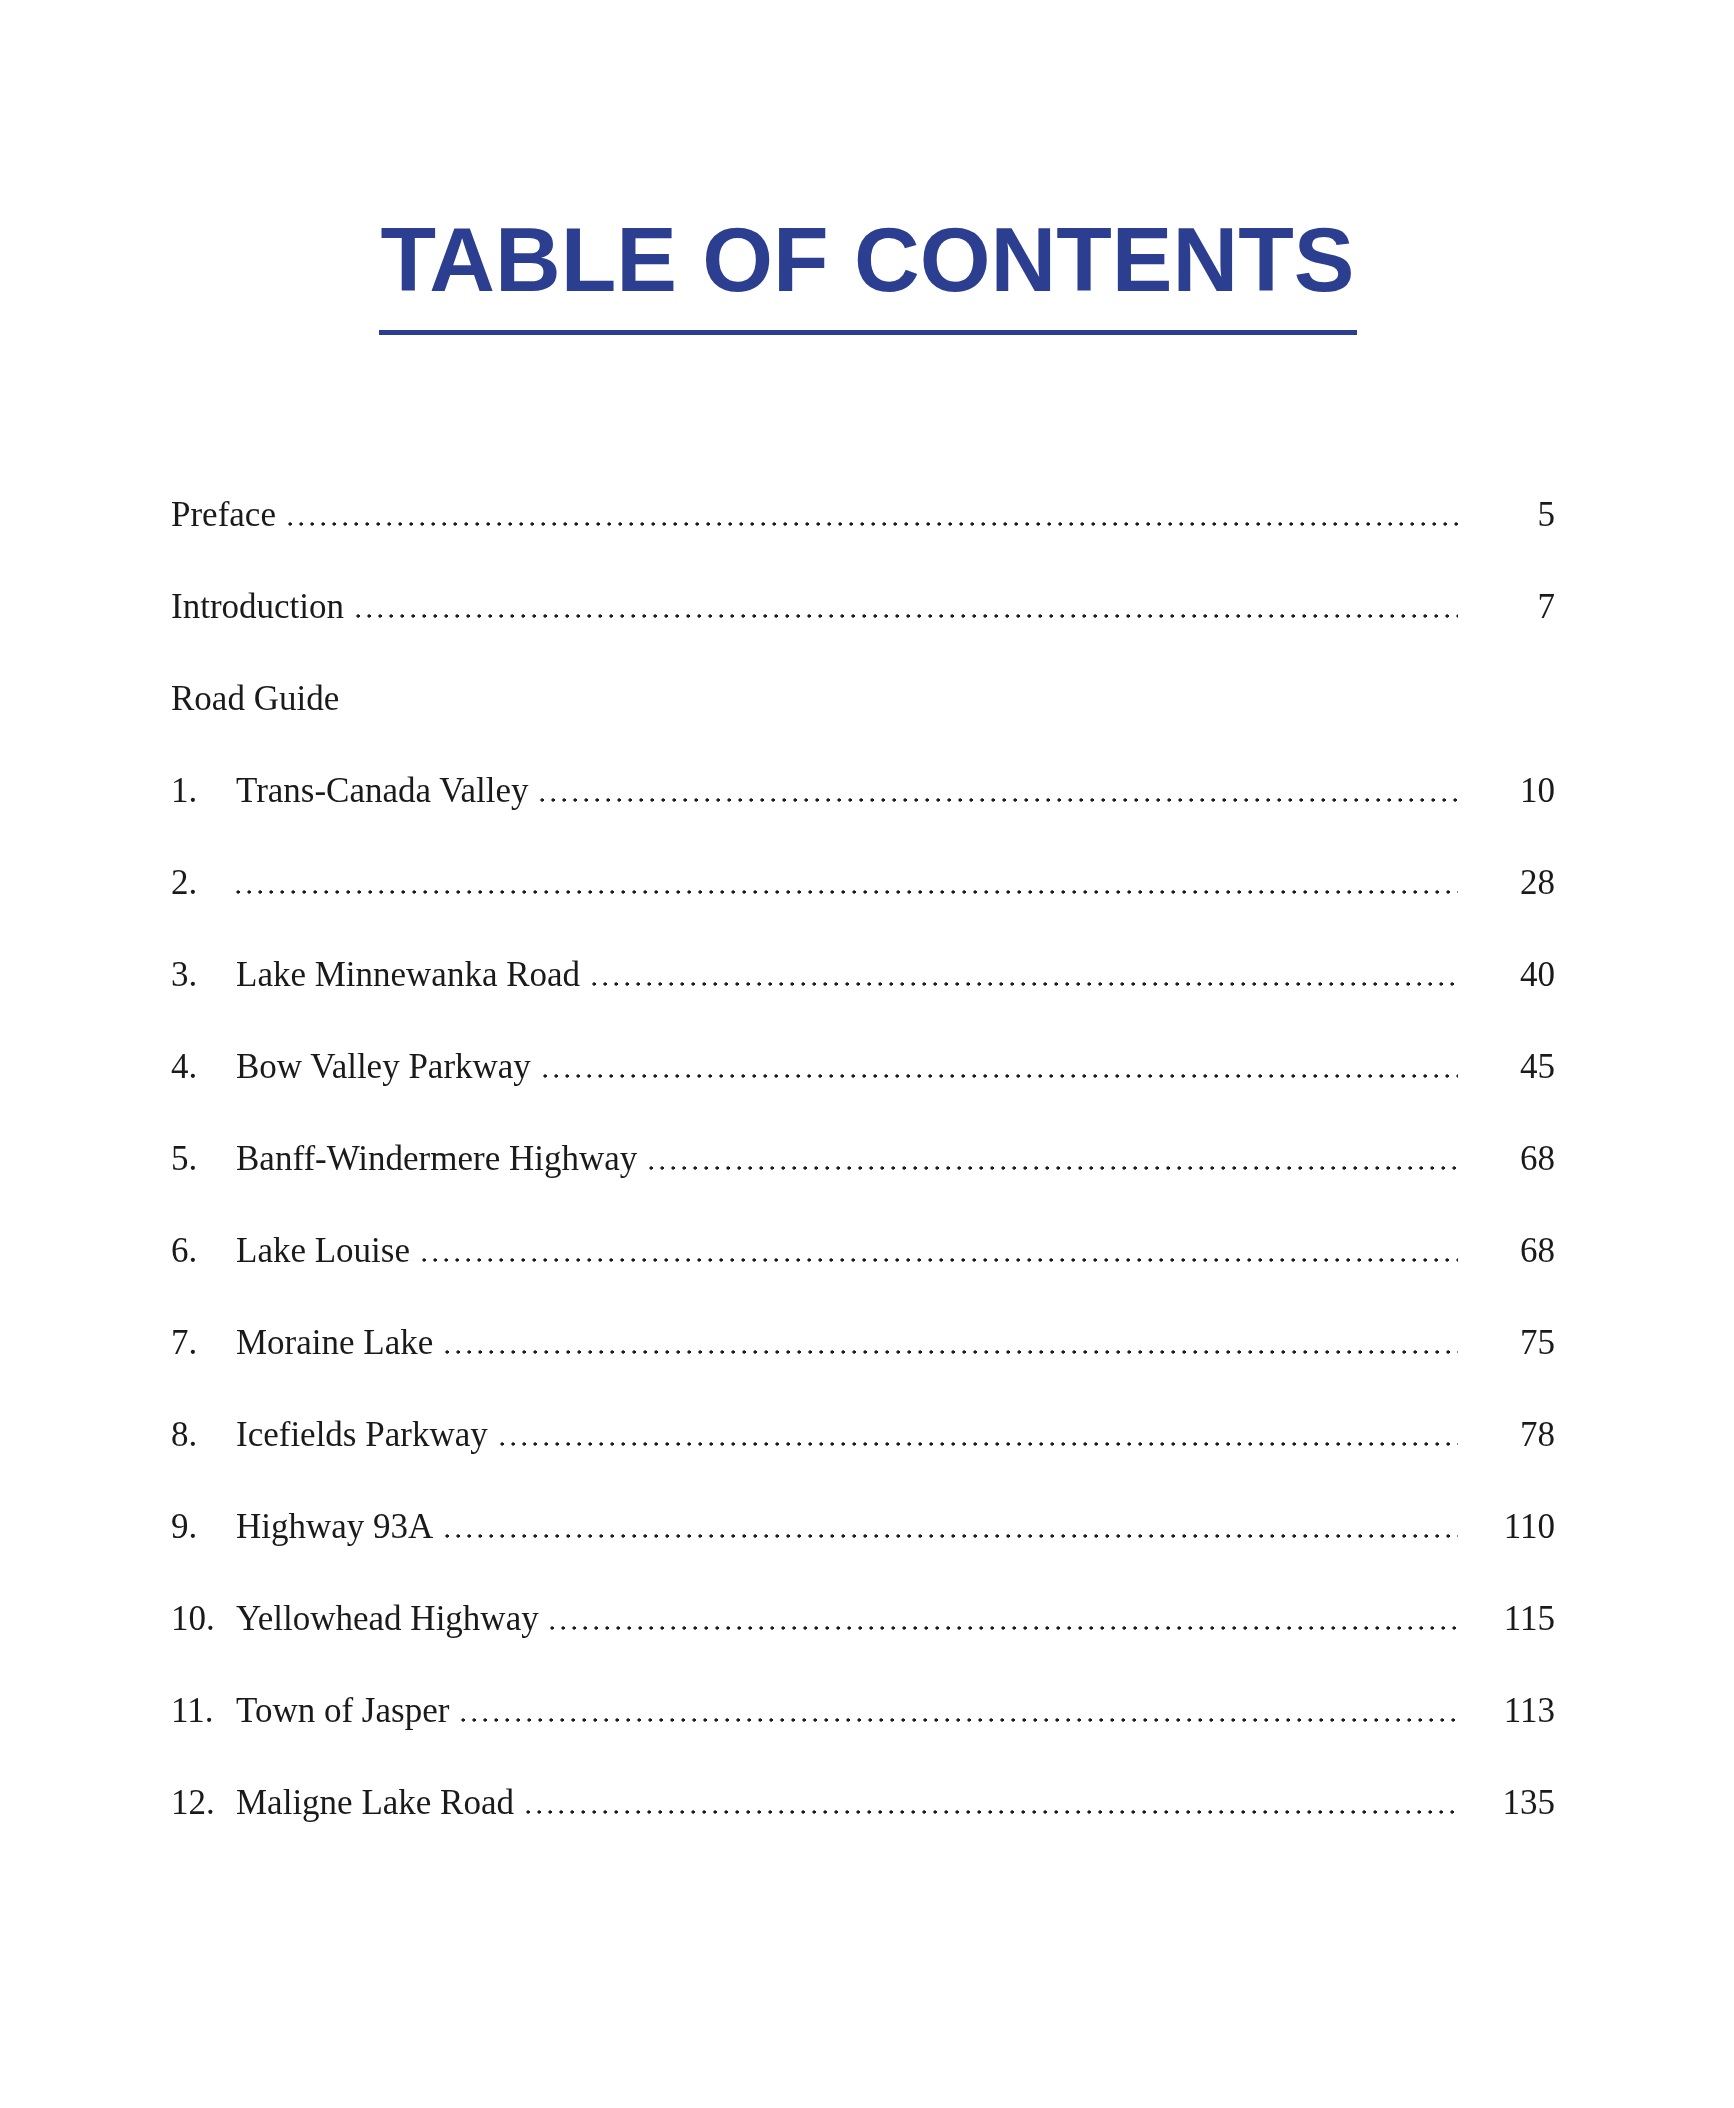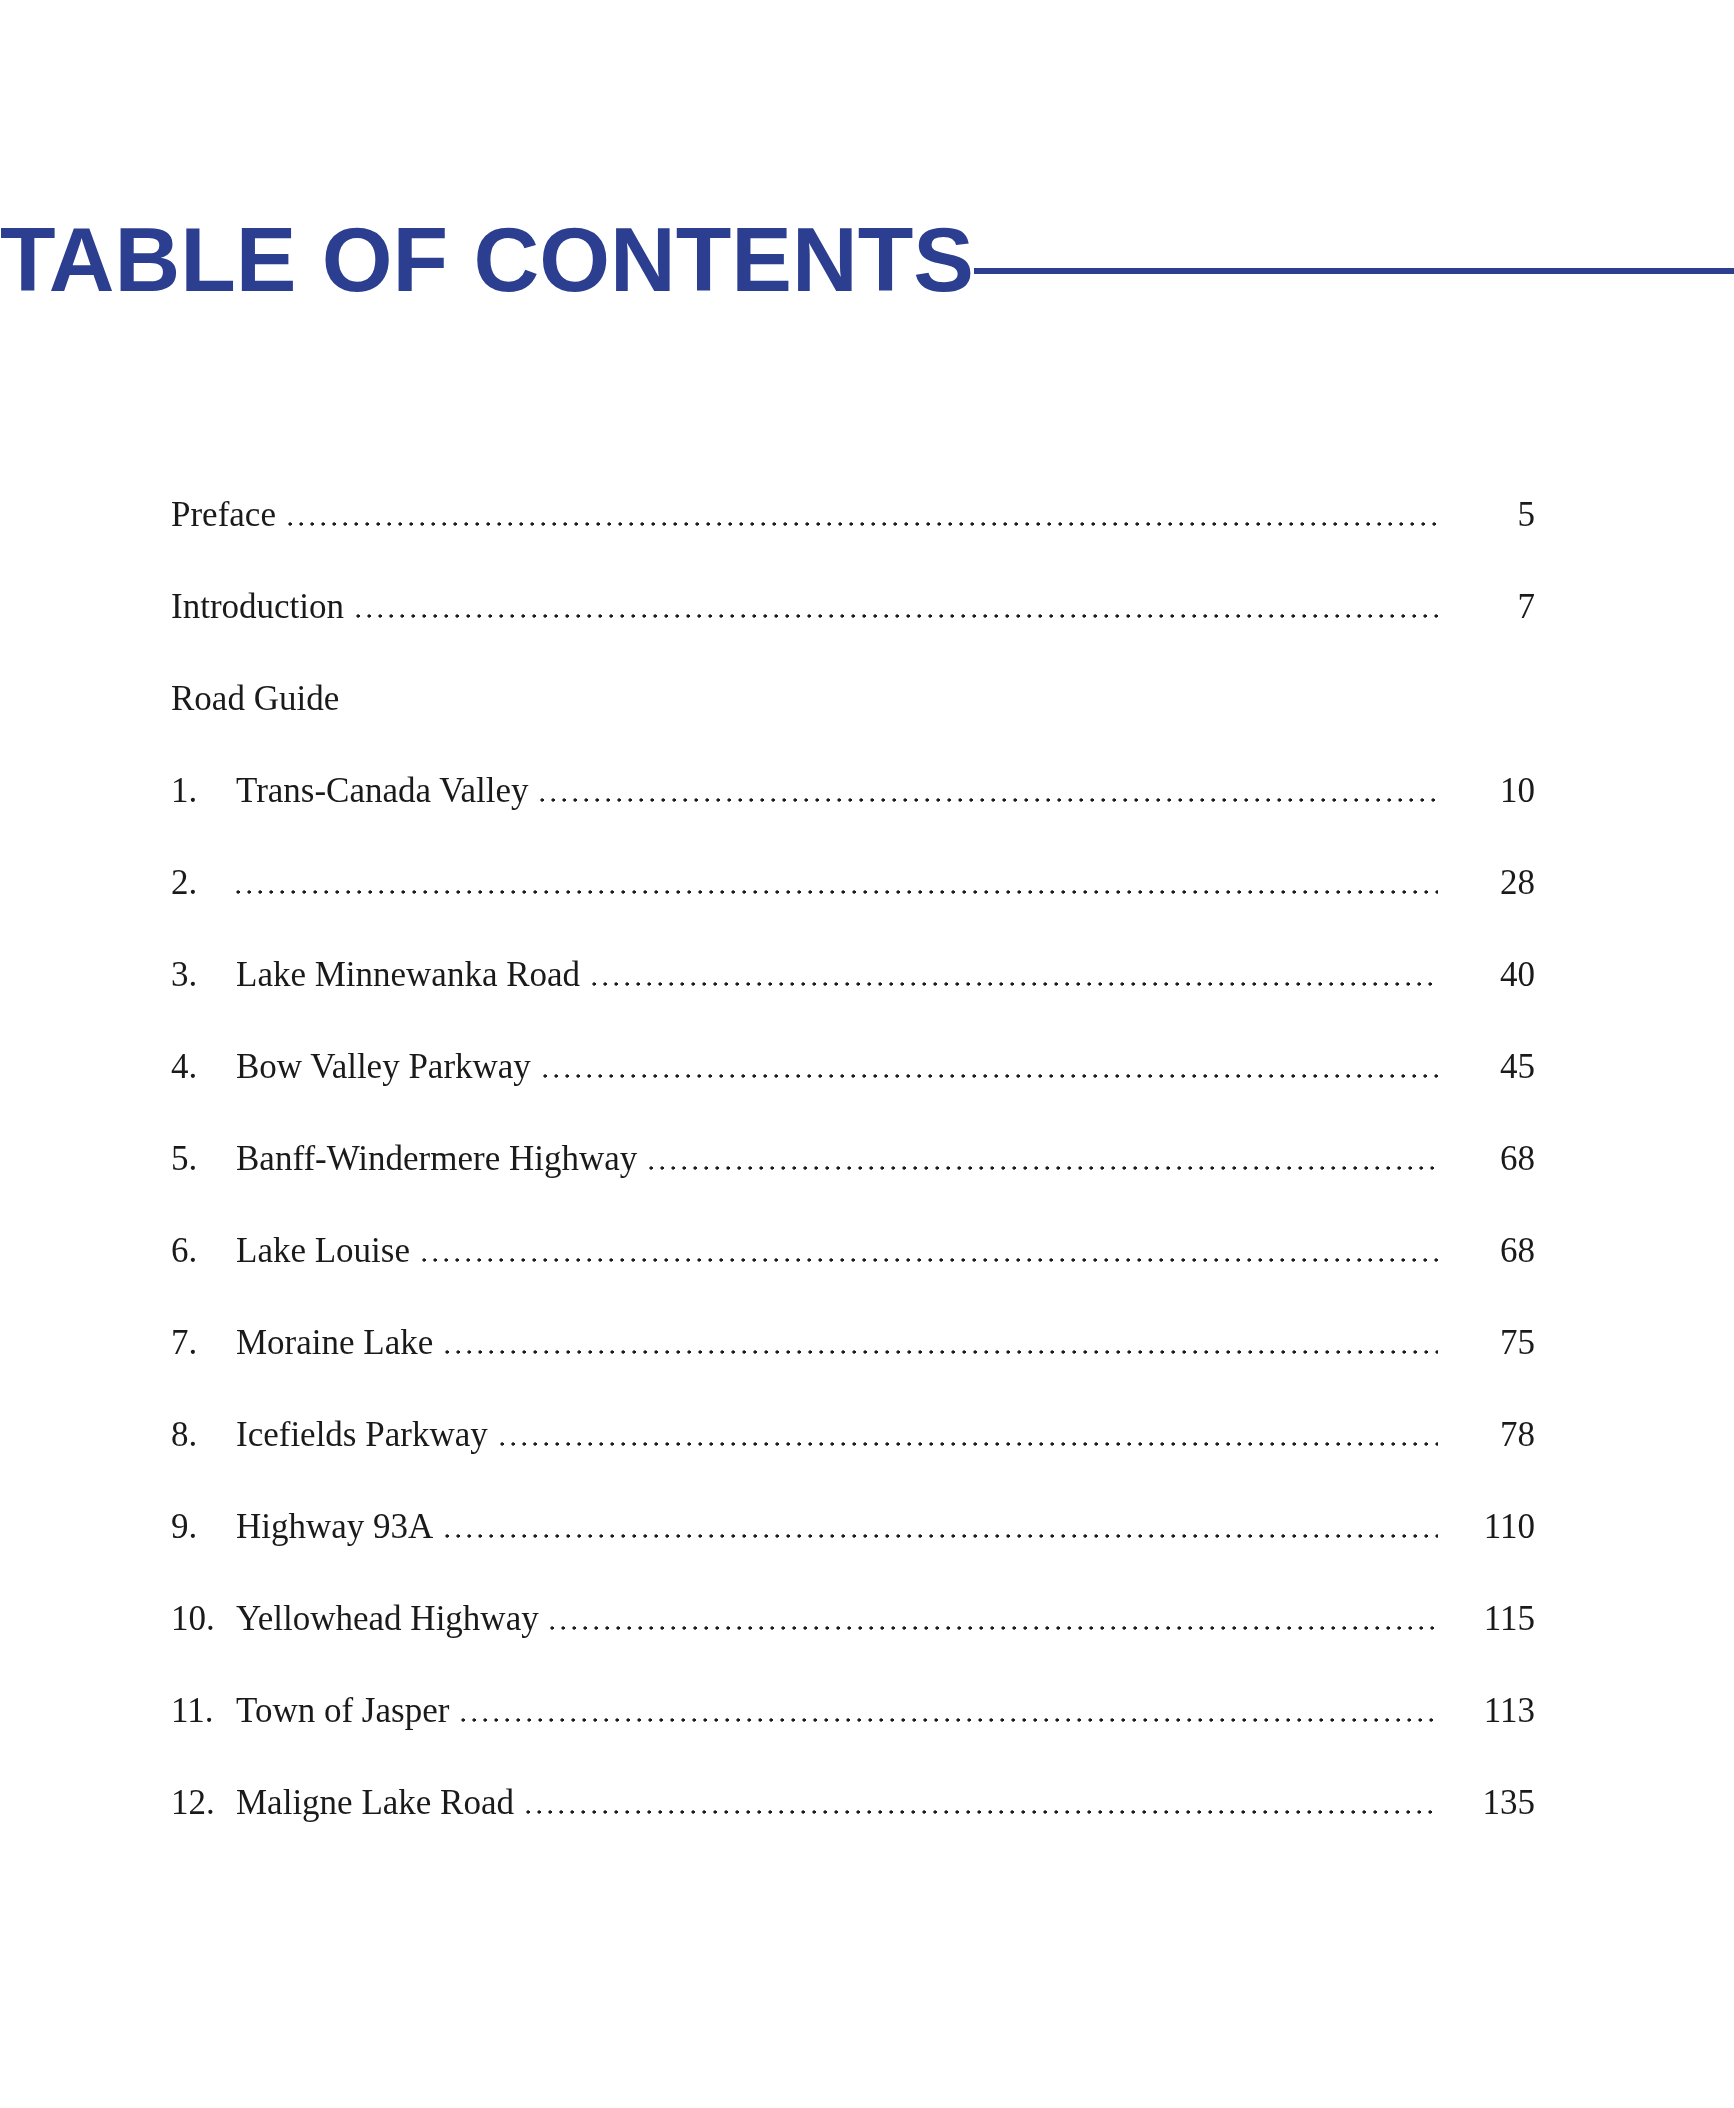--- a/index.html
+++ b/index.html
@@ -15,42 +15,42 @@
     overflow: hidden;
     font-family: "Liberation Serif", serif;
     color: #1a1a1a;
   }
   .title-block {
     position: absolute;
     top: 213px;
     left: 0;
     width: 100%;
     display: flex;
-    flex-direction: row;
+    flex-direction: column;
     align-items: center;
   }
   .doc-title {
     margin: 0;
     font-family: "Liberation Sans", sans-serif;
     font-weight: 700;
     font-size: 91px;
     line-height: 93px;
     letter-spacing: 0px;
     white-space: nowrap;
   }
   .title-rule {
     margin-top: 23.6px;
     width: 978px;
     height: 5.9px;
   }
   .toc {
     position: absolute;
     top: 469px;
     left: 171px;
-    right: 200px;
+    right: 180px;
   }
   .toc-row {
     display: flex;
     align-items: baseline;
     height: 92px;
     font-size: 35px;
   }
   .toc-row .num {
     flex: 0 0 65px;
     line-height: 92px;

